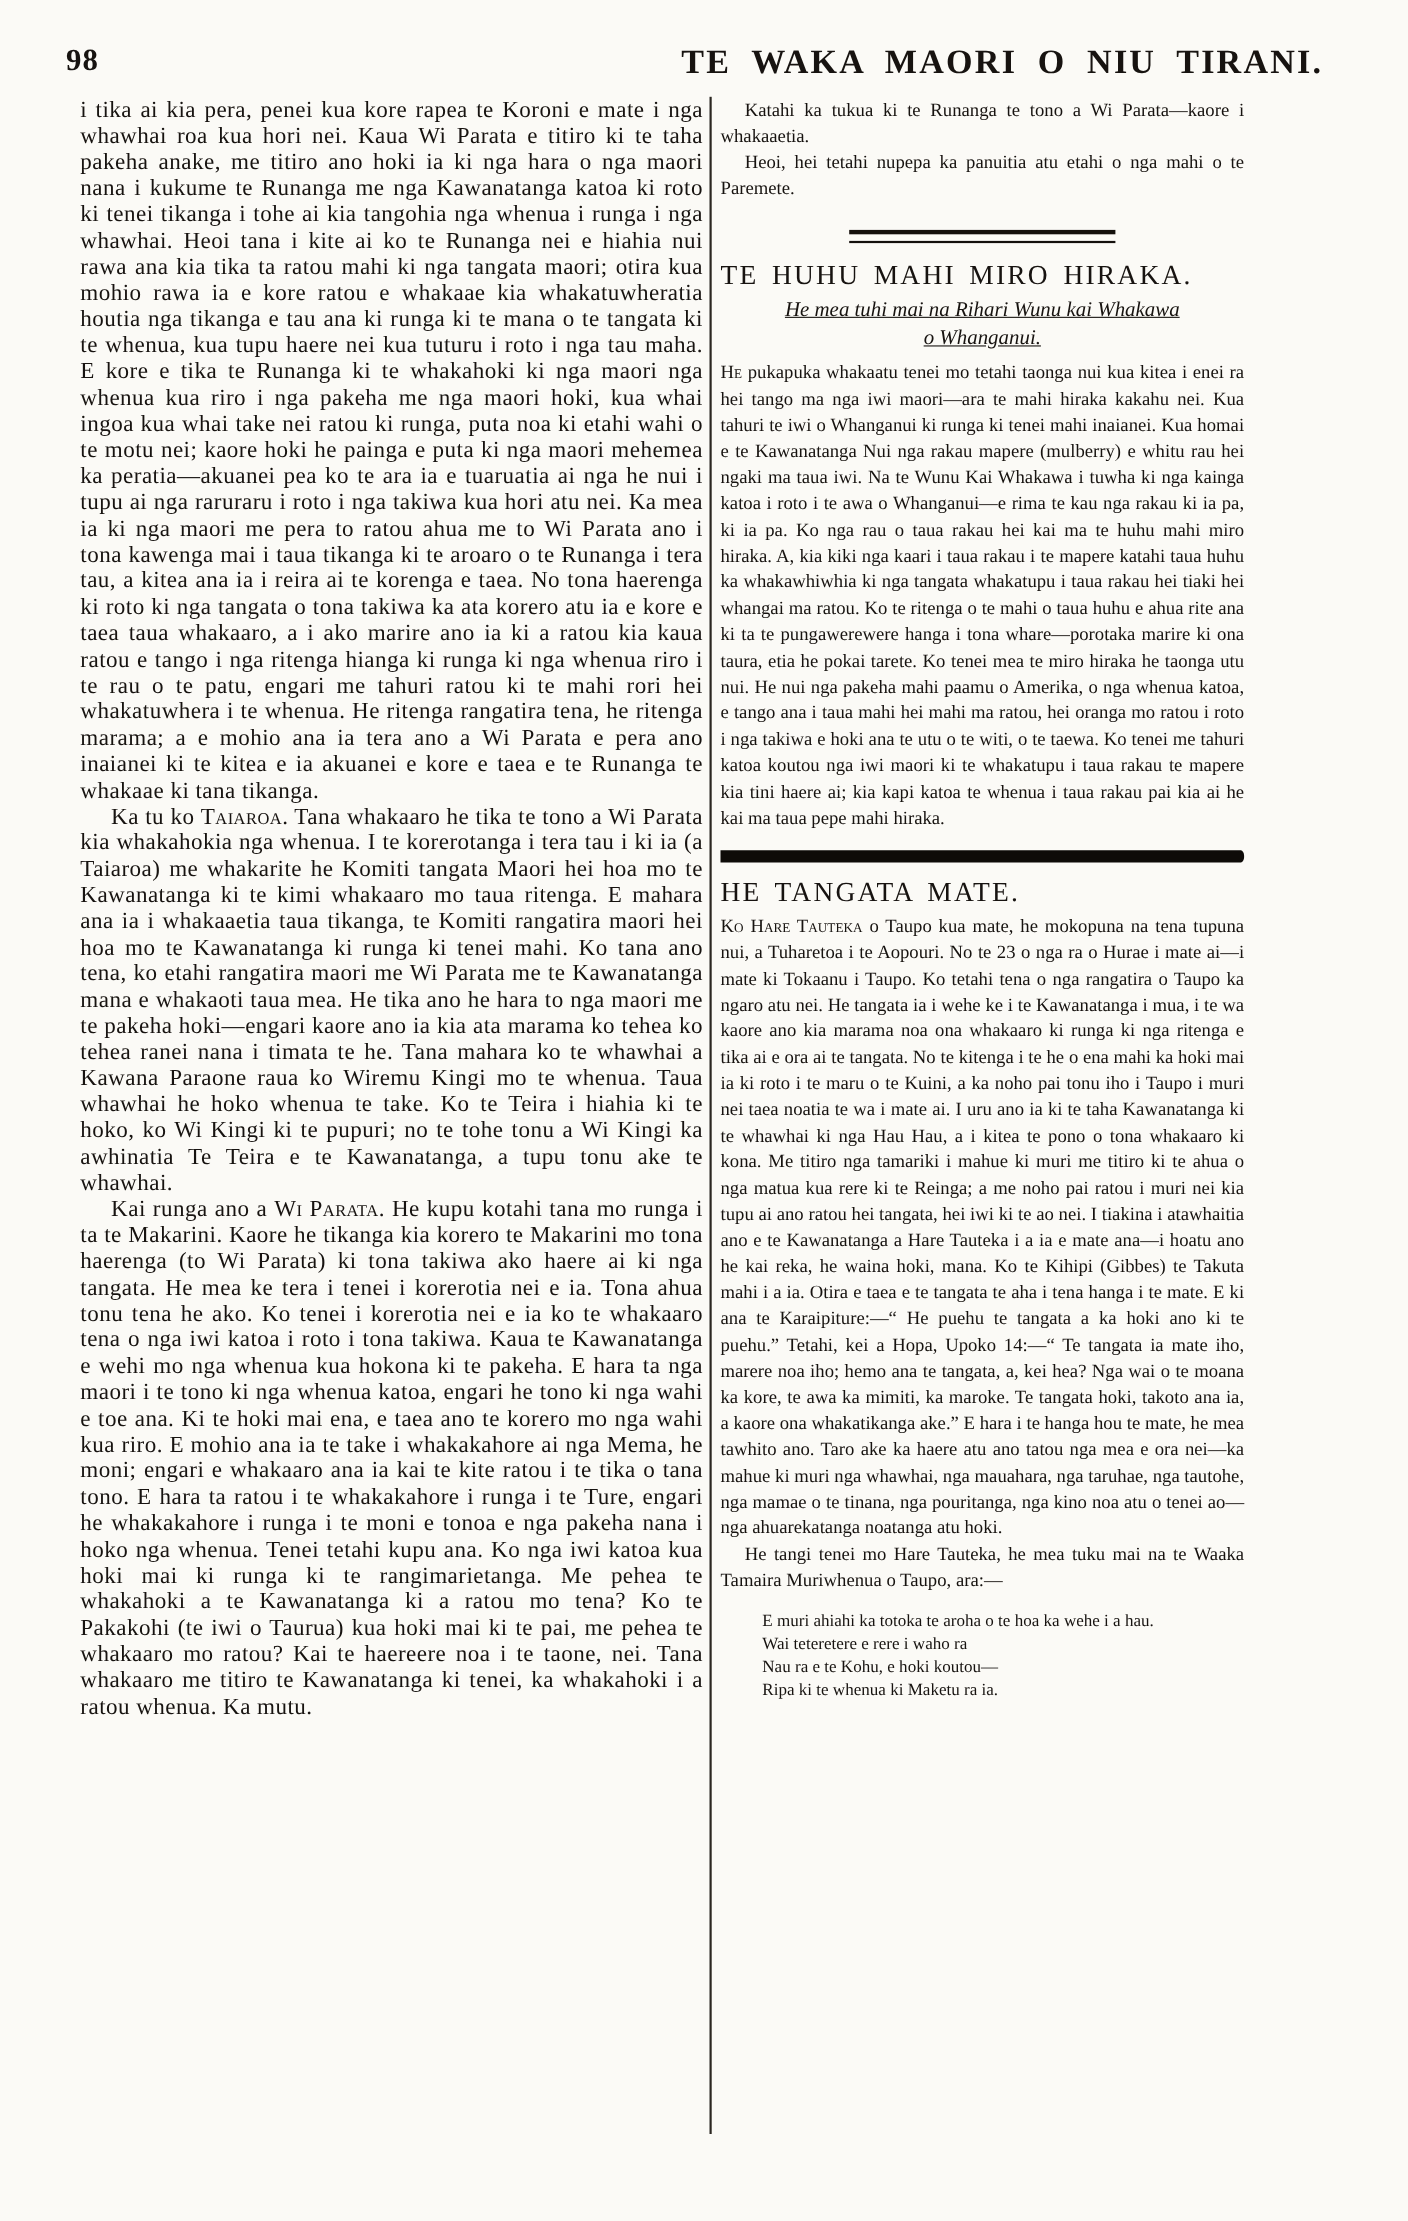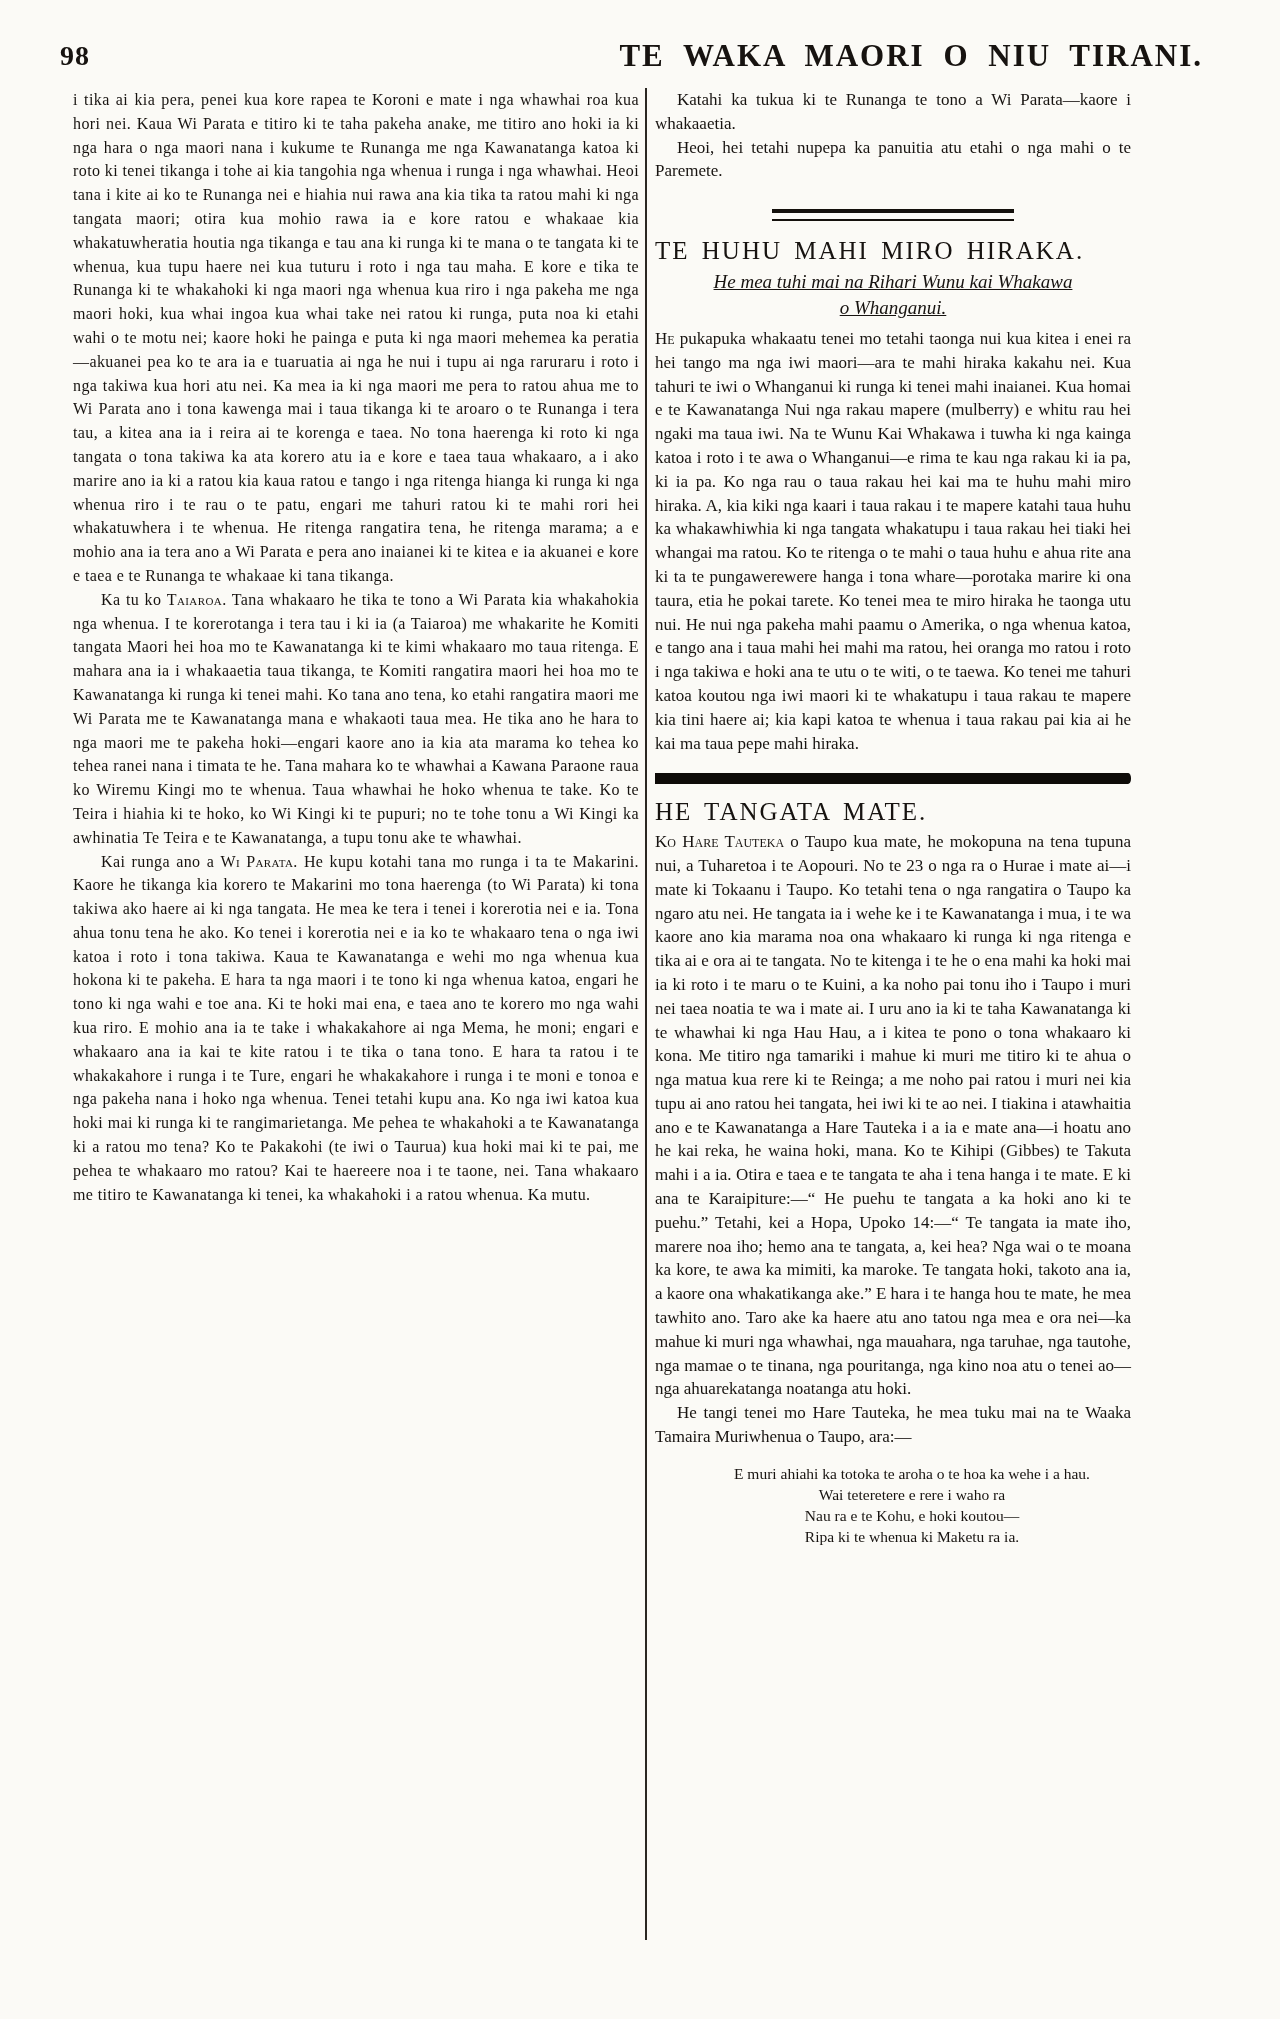--- a/index.html
+++ b/index.html
@@ -25,21 +25,21 @@
   .column-divider {
     position:absolute; left:645px; top:88px;
     width:2px; height:1852px; background:#2b2722;
   }
   .col {
     position:absolute; top:88px;
     text-align:justify;
   }
   .col-left {
     left:73px; width:566px;
-    font-size:16px; line-height:23.8px; letter-spacing:0.4px;
+    font-size:21px; line-height:23.8px; letter-spacing:0.4px;
   }
   .col-right {
     left:655px; width:476px;
     font-size:17px; line-height:23.8px;
   }
   p.para { margin:0; }
   p.para.indent { text-indent:28px; }
   .col-right p.para.indent { text-indent:22px; }
   .sc { font-variant:small-caps; }
   .rule-double {
@@ -61,21 +61,21 @@
   }
   .byline span { display:block;text-decoration:underline; }
   .rule-thick {
     height:11px; background:#0e0b08;
     margin:18px 0 16px 0;
     border-radius:0 3px 3px 0 / 0 5px 5px 0;
   }
   .verse {
     margin:14px 0 0 38px;
     font-size:15.5px; line-height:21px;
-    text-align:center;
+    text-align:left;
   }
 </style>
 </head>
 <body>
 
 <div class="page">
 
   <div class="page-number">98</div>
 
   <h1 class="masthead">TE WAKA MAORI O NIU TIRANI.</h1>

